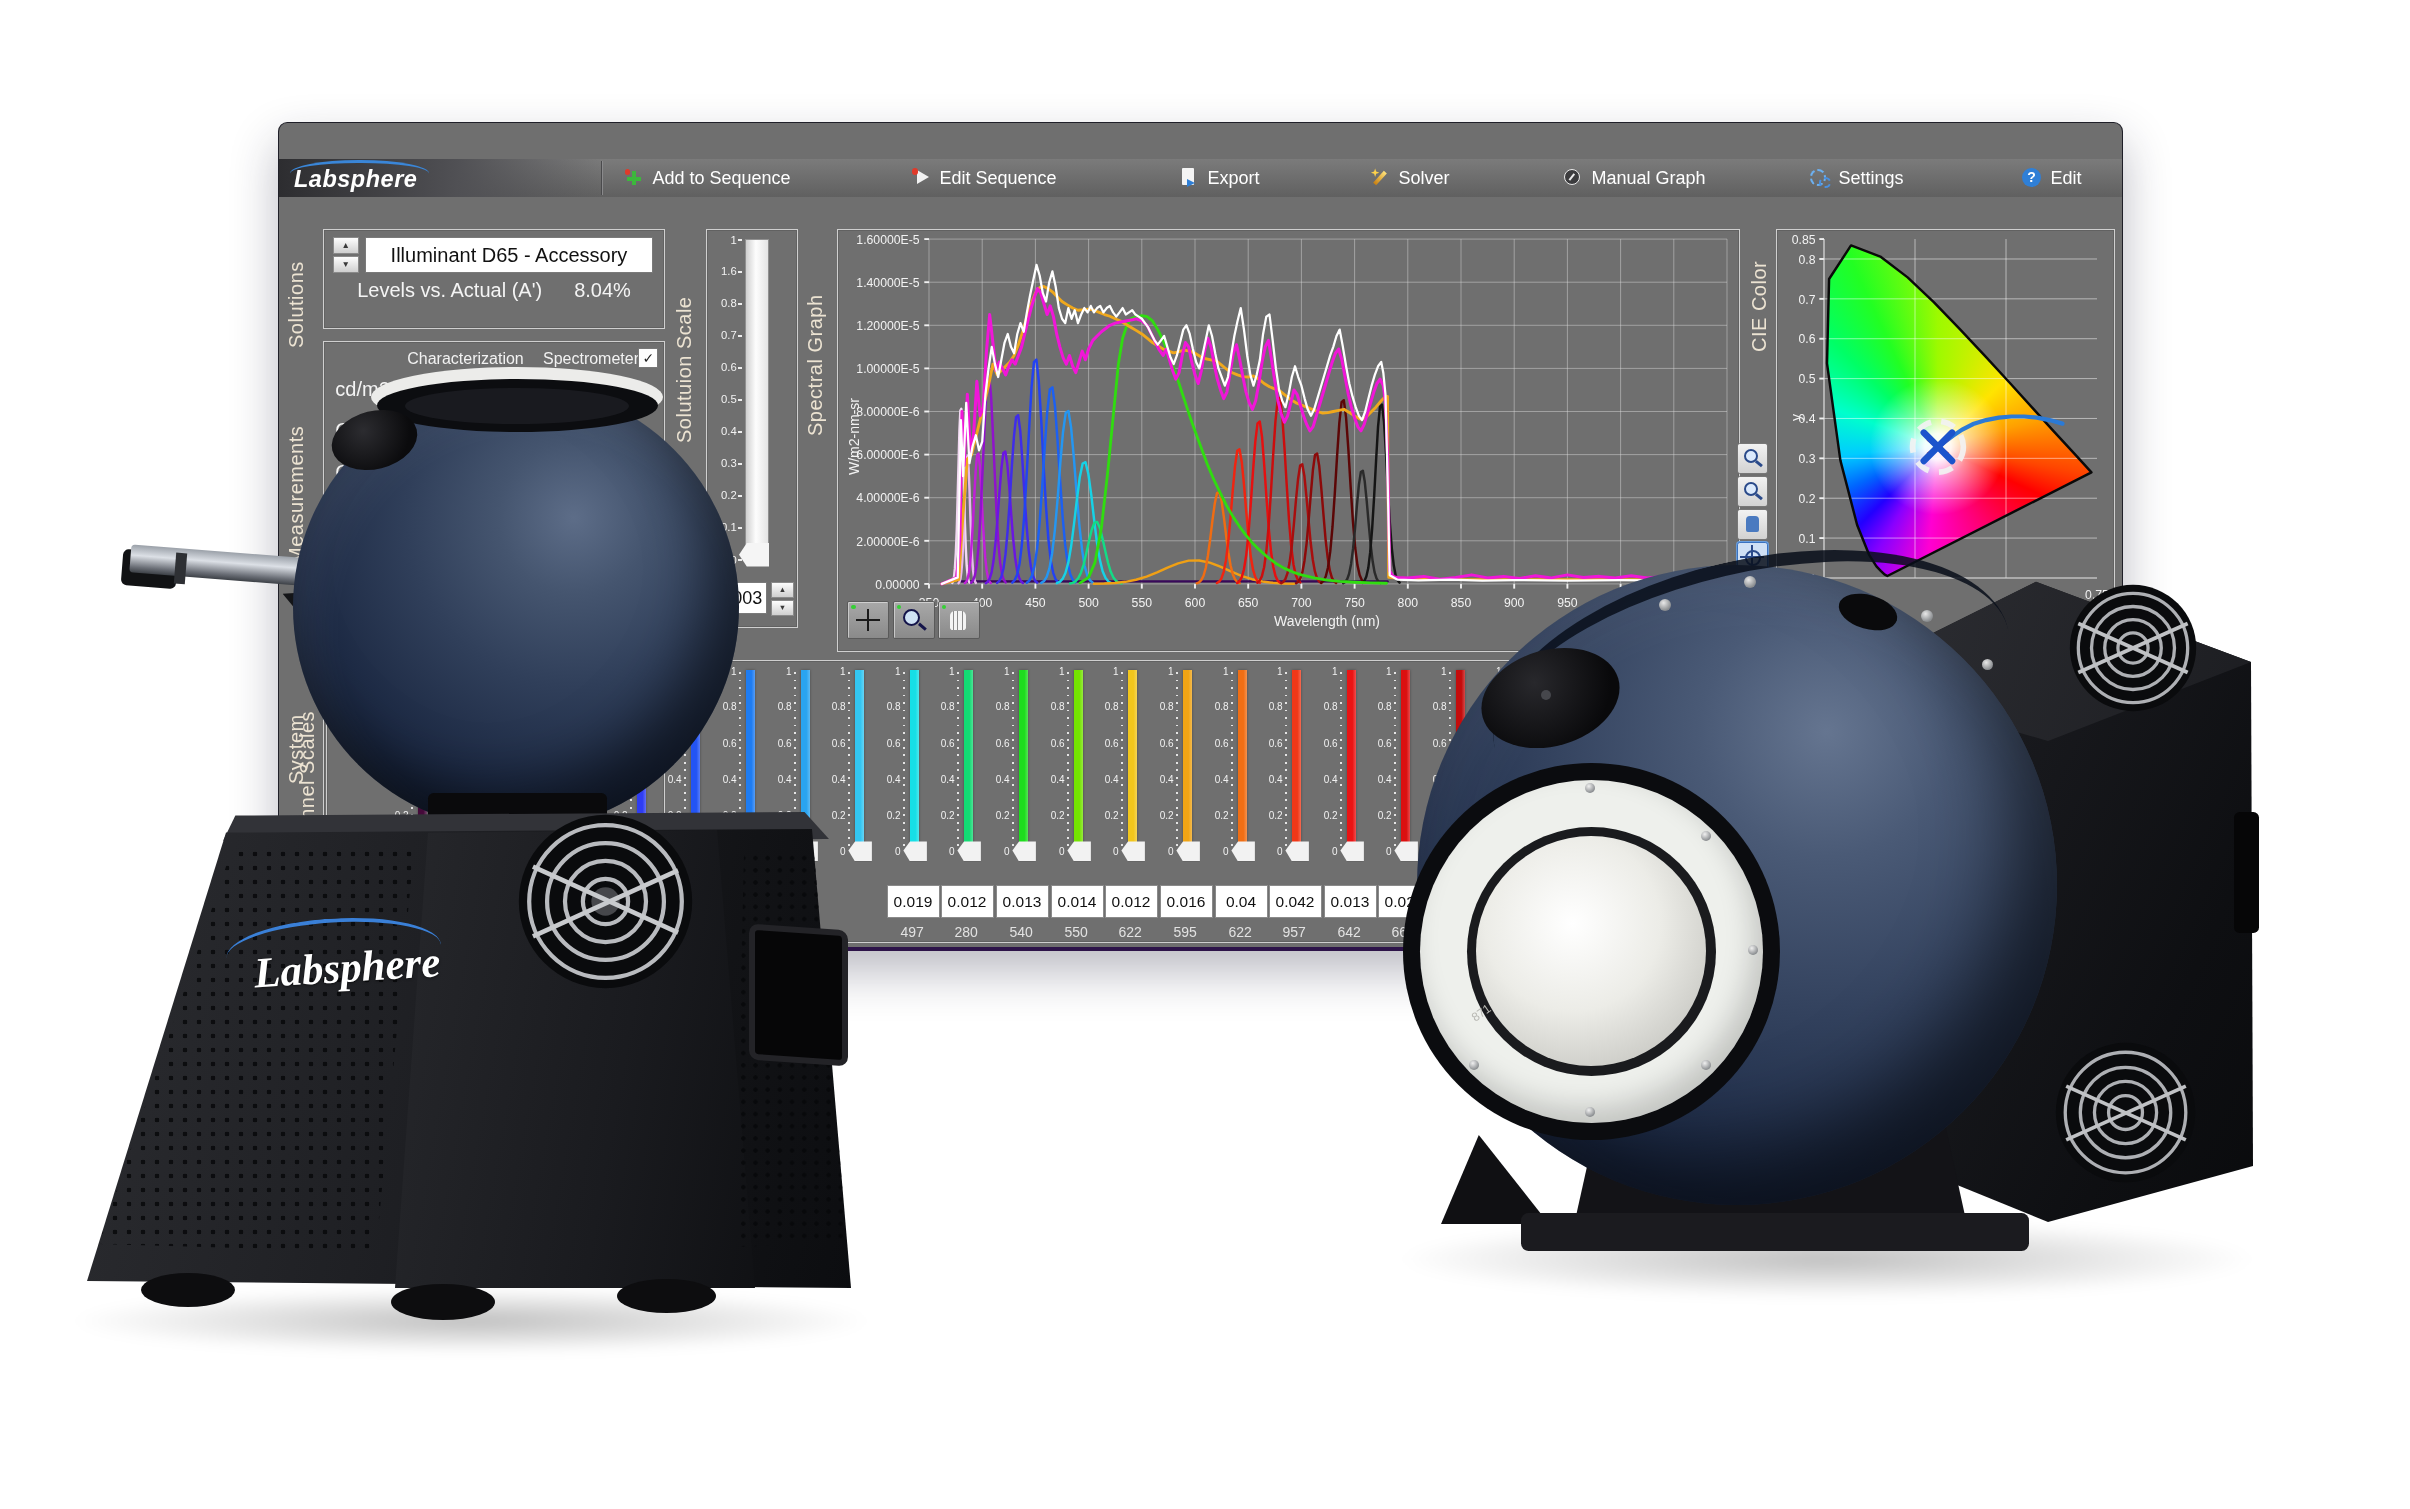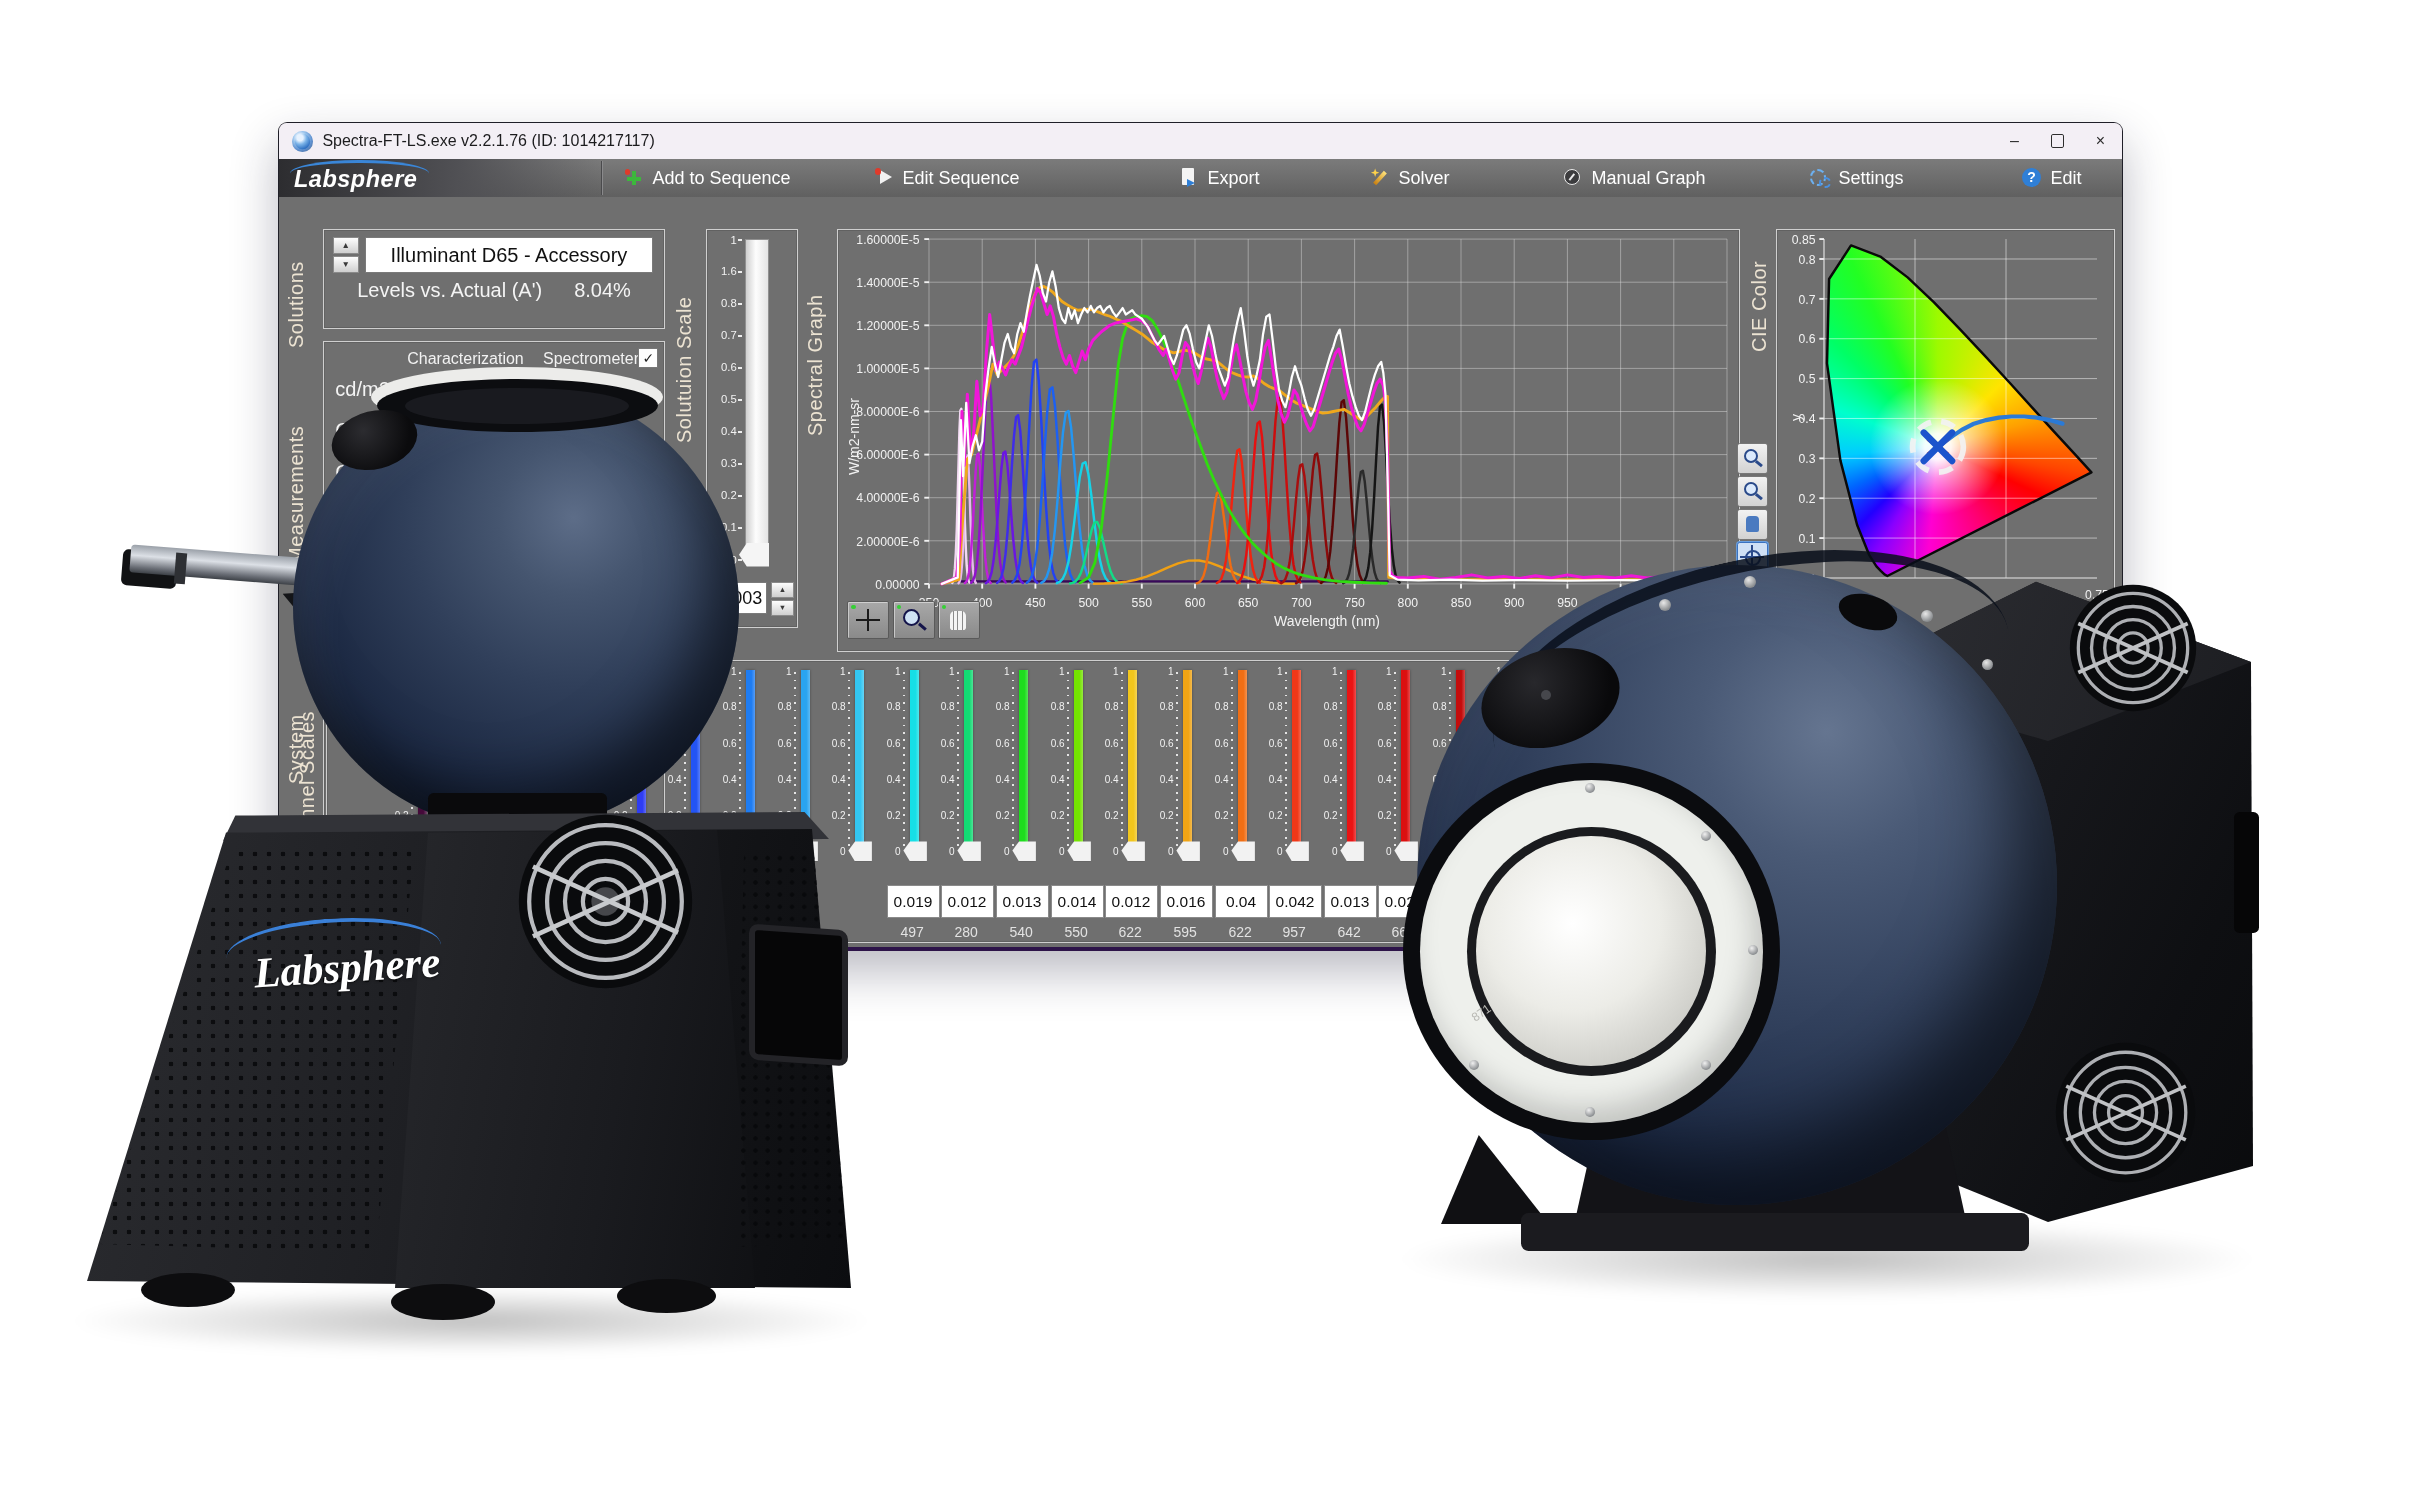--- a/index.html
+++ b/index.html
@@ -140,47 +140,36 @@
           border-radius:50%;filter:blur(5.6px);}
   .devpart{position:absolute;}
 </style>
 </head>
 <body>
 
 <div id="stage">
 
   <div id="win">
 
-    <div id="titlebar">
-      <div class="app-ic"></div>
-      <div id="title-text">Spectra-FT-LS.exe v2.2.1.76 (ID: 1014217117)</div>
-      <div id="win-controls">
-        <div class="wc">–</div>
-        <div class="wc wc-max">
-            <span></span>
-          </div>
-        <div class="wc">×</div>
-      </div>
-    </div>
 
     <div id="menubar">
       <div id="brand-zone">
         <div id="brand-arc"></div>
         <div id="brand">Labsphere</div>
       </div>
       <div class="menu-sep" style="left:322px"></div>
       <div class="menu-item" style="left:344px">
         <span class="mi ic-add">
             <i class="v"></i>
             <i class="h"></i>
             <i class="r"></i>
           </span>
         <span>Add to Sequence</span>
       </div>
-      <div class="menu-item" style="left:594px">
+      <div class="menu-item" style="left:631px">
         <span class="mi ic-edit">
             <i class="t"></i>
             <i class="r"></i>
           </span>
         <span>Edit Sequence</span>
       </div>
       <div class="menu-item" style="left:899px">
         <span class="mi ic-export">
             <i class="p"></i>
             <i class="a"></i>

